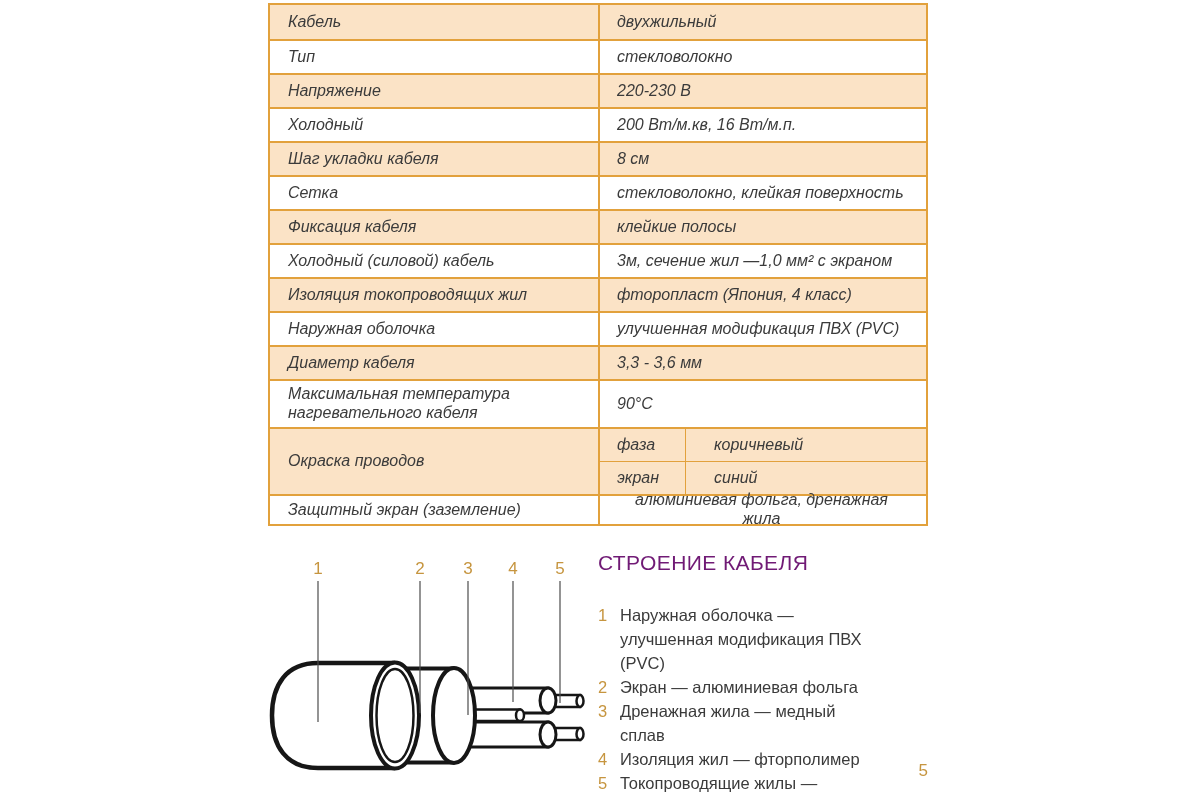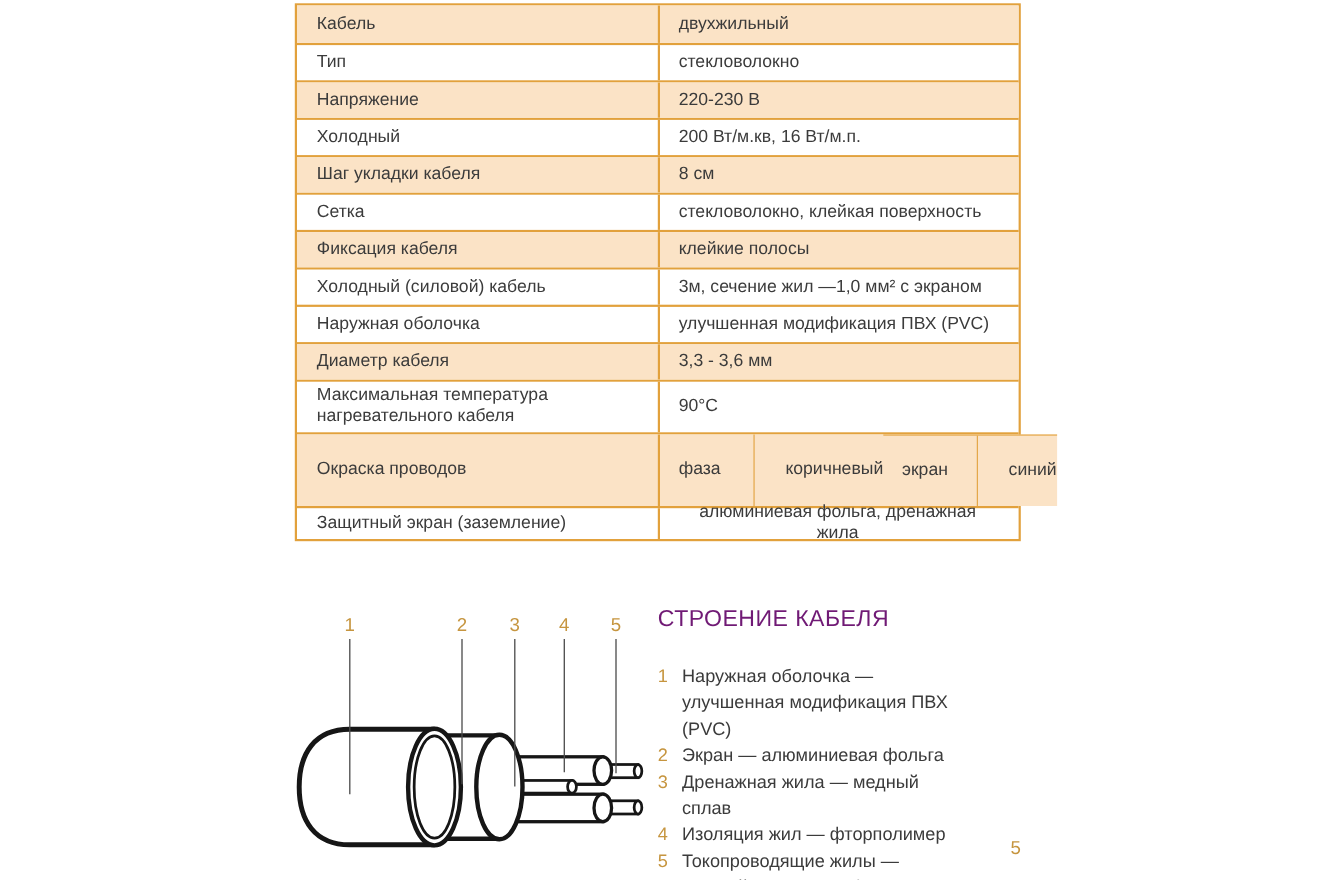--- a/index.html
+++ b/index.html
@@ -8,26 +8,26 @@
     font-family:"Liberation Sans", sans-serif; color:#3B3B3B; overflow:hidden;
   }
   
   .spec-table {
     position:absolute; left:268px; top:3px; width:660px;
     border:2px solid #E2A13C; background:#fff; box-sizing:border-box;
   }
   .tr { display:flex; box-sizing:border-box; }
   .tr + .tr { border-top:2px solid #E2A13C; }
   .h34 { height:34px; } .h48 { height:48px; } .h67 { height:67px; } .h30 { height:30px;text-align:center; }
-  .td { box-sizing:border-box; display:flex; align-items:center; font-size:16px; line-height:1.18; }
+  .td { box-sizing:border-box; display:flex; align-items:center; font-size:16px; line-height:1.18;font-style:italic; }
   .td.label { width:328px; flex:none; padding-left:18px; padding-right:12px; }
   .td.value { flex:1; border-left:2px solid #E2A13C; padding-left:17px; padding-right:20px; }
   .peach .td { background:#FBE3C6; }
   
-  .td.subtable { padding:0; flex-direction:row; align-items:stretch; }
+  .td.subtable { padding:0; flex-direction:column; align-items:stretch; }
   .subrow { flex:1; display:flex; }
   .subrow + .subrow { border-top:1.5px solid #E2A13C; }
   .subcell { display:flex; align-items:center; box-sizing:border-box; font-size:16px; }
   .subcell.name { width:85px; flex:none; padding-left:17px; }
   .subcell.color { flex:1; border-left:1.5px solid #E2A13C; padding-left:28px; }
   
   .structure { position:absolute; left:598px; top:551px; width:332px; }
   .structure-title { color:#701a75; font-size:21px; letter-spacing:0.4px; font-weight:400; }
   .legend { margin-top:28px; }
   .legend-item { display:flex; font-size:16.5px; line-height:24px; }
@@ -69,20 +69,24 @@
       <div class="td label">Сетка</div>
       <div class="td value">стекловолокно, клейкая поверхность</div>
     </div>
     <div class="tr h34 peach">
       <div class="td label">Фиксация кабеля</div>
       <div class="td value">клейкие полосы</div>
     </div>
     <div class="tr h34">
       <div class="td label">Холодный (силовой) кабель</div>
       <div class="td value">3м, сечение жил —1,0 мм² с экраном</div>
+    </div>
+    <div class="tr h34 peach">
+      <div class="td label">Изоляция токопроводящих жил</div>
+      <div class="td value">фторопласт (Япония, 4 класс)</div>
     </div>
     <div class="tr h34">
       <div class="td label">Наружная оболочка</div>
       <div class="td value">улучшенная модификация ПВХ (PVC)</div>
     </div>
     <div class="tr h34 peach">
       <div class="td label">Диаметр кабеля</div>
       <div class="td value">3,3 - 3,6 мм</div>
     </div>
     <div class="tr h48">

